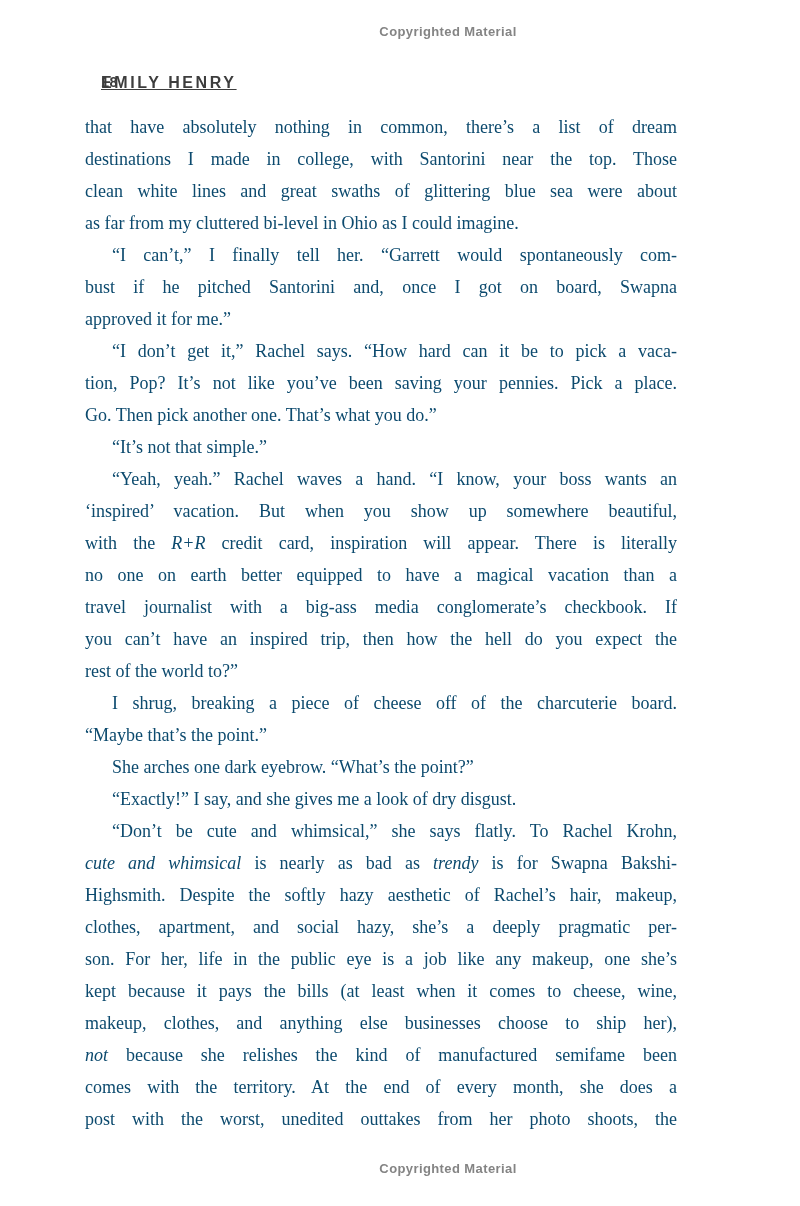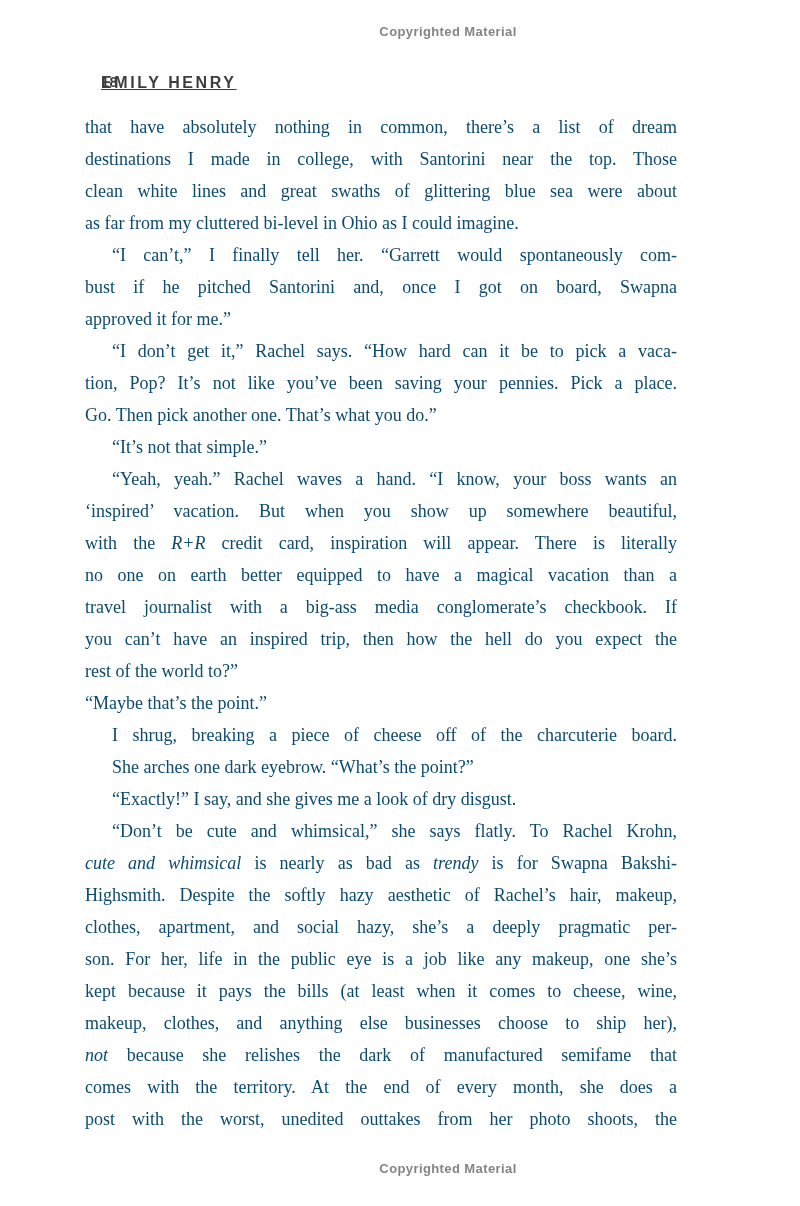--- a/index.html
+++ b/index.html
@@ -105,36 +105,36 @@
     <div class="para">
       <div class="line first indented"><span>“Yeah, yeah.” Rachel waves a hand. “I know, your boss wants an</span></div>
       <div class="line"><span>‘inspired’ vacation. But when you show up somewhere beautiful,</span></div>
       <div class="line"><span>with the </span><span class="it">R+R</span><span> credit card, inspiration will appear. There is literally</span></div>
       <div class="line"><span>no one on earth better equipped to have a magical vacation than a</span></div>
       <div class="line"><span>travel journalist with a big-ass media conglomerate’s checkbook. If</span></div>
       <div class="line"><span>you can’t have an inspired trip, then how the hell do you expect the</span></div>
       <div class="line last"><span>rest of the world to?”</span></div>
     </div>
     <div class="para">
+      <div class="line first indented"><span>I shrug, breaking a piece of cheese off of the charcuterie board.</span></div>
       <div class="line last"><span>“Maybe that’s the point.”</span></div>
-      <div class="line first indented"><span>I shrug, breaking a piece of cheese off of the charcuterie board.</span></div>
     </div>
     <div class="para">
       <div class="line first indented last"><span>She arches one dark eyebrow. “What’s the point?”</span></div>
     </div>
     <div class="para">
       <div class="line first indented last"><span>“Exactly!” I say, and she gives me a look of dry disgust.</span></div>
     </div>
     <div class="para">
       <div class="line first indented"><span>“Don’t be cute and whimsical,” she says flatly. To Rachel Krohn,</span></div>
       <div class="line"><span class="it">cute and whimsical</span><span> is nearly as bad as </span><span class="it">trendy</span><span> is for Swapna Bakshi-</span></div>
       <div class="line"><span>Highsmith. Despite the softly hazy aesthetic of Rachel’s hair, makeup,</span></div>
       <div class="line"><span>clothes, apartment, and social hazy, she’s a deeply pragmatic per-</span></div>
       <div class="line"><span>son. For her, life in the public eye is a job like any makeup, one she’s</span></div>
       <div class="line"><span>kept because it pays the bills (at least when it comes to cheese, wine,</span></div>
       <div class="line"><span>makeup, clothes, and anything else businesses choose to ship her),</span></div>
-      <div class="line"><span class="it">not</span><span> because she relishes the dark of manufactured semifame that</span></div>
+      <div class="line"><span class="it">not</span><span> because she relishes the kind of manufactured semifame been</span></div>
       <div class="line"><span>comes with the territory. At the end of every month, she does a</span></div>
       <div class="line"><span>post with the worst, unedited outtakes from her photo shoots, the</span></div>
     </div>
   </main>
 
 <div class="copyright bottom">Copyrighted Material</div>
 
 </body></html>

